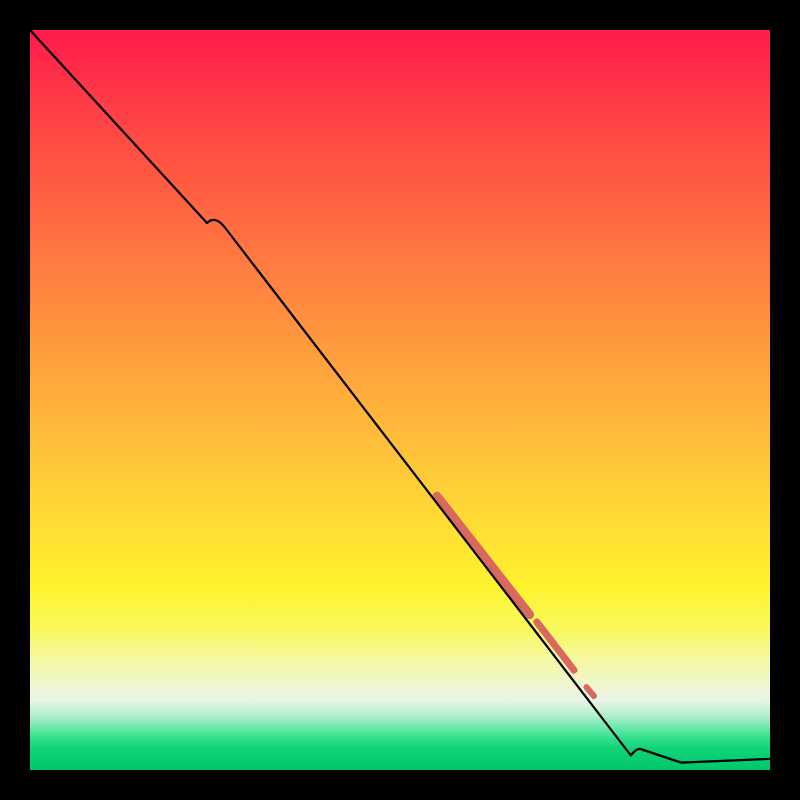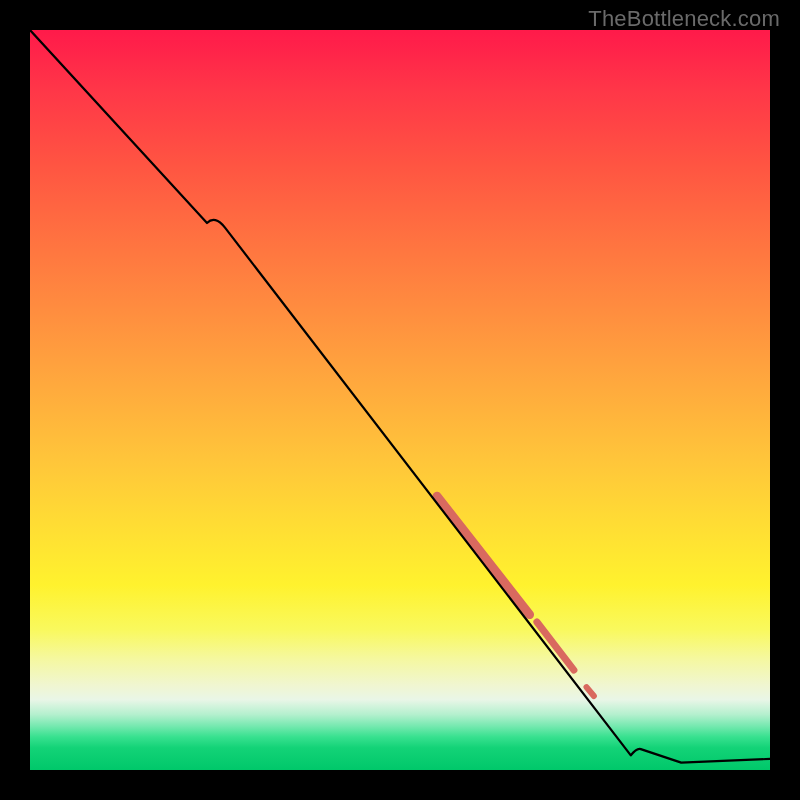--- a/index.html
+++ b/index.html
@@ -60,21 +60,20 @@
     left: 0;
     top: 0;
     width: 740px;
     height: 740px;
   }
 </style>
 </head>
 <body>
 
 <div class="outer">
-  <div class="watermark">TheBottleneck.com</div>
   <div class="plot-area">
     <svg class="overlay" viewBox="0 0 740 740" preserveAspectRatio="none">
       <g id="highlight-layer">
           <line x1="407.00000000000006" y1="466.2" x2="499.50000000000006" y2="584.6" stroke="#d9695f" stroke-width="9" stroke-linecap="round"></line>
           <line x1="506.90000000000003" y1="592" x2="543.9" y2="640.1" stroke="#d9695f" stroke-width="7" stroke-linecap="round"></line>
           <line x1="556.48" y1="657.12" x2="563.88" y2="666" stroke="#d9695f" stroke-width="6" stroke-linecap="round"></line>
         </g>
       <path id="main-line" fill="none" stroke="#000000" stroke-width="2.2" stroke-linejoin="round" d="M 0,0 L 177,193 Q 185,185 195,197.6315789473684 L 600.8,725.378947368421 Q 606.8,717.8 610.8,719.1333333333333 L 651.2,732.6 L 740,728.9 "></path>
     </svg>
   </div>

